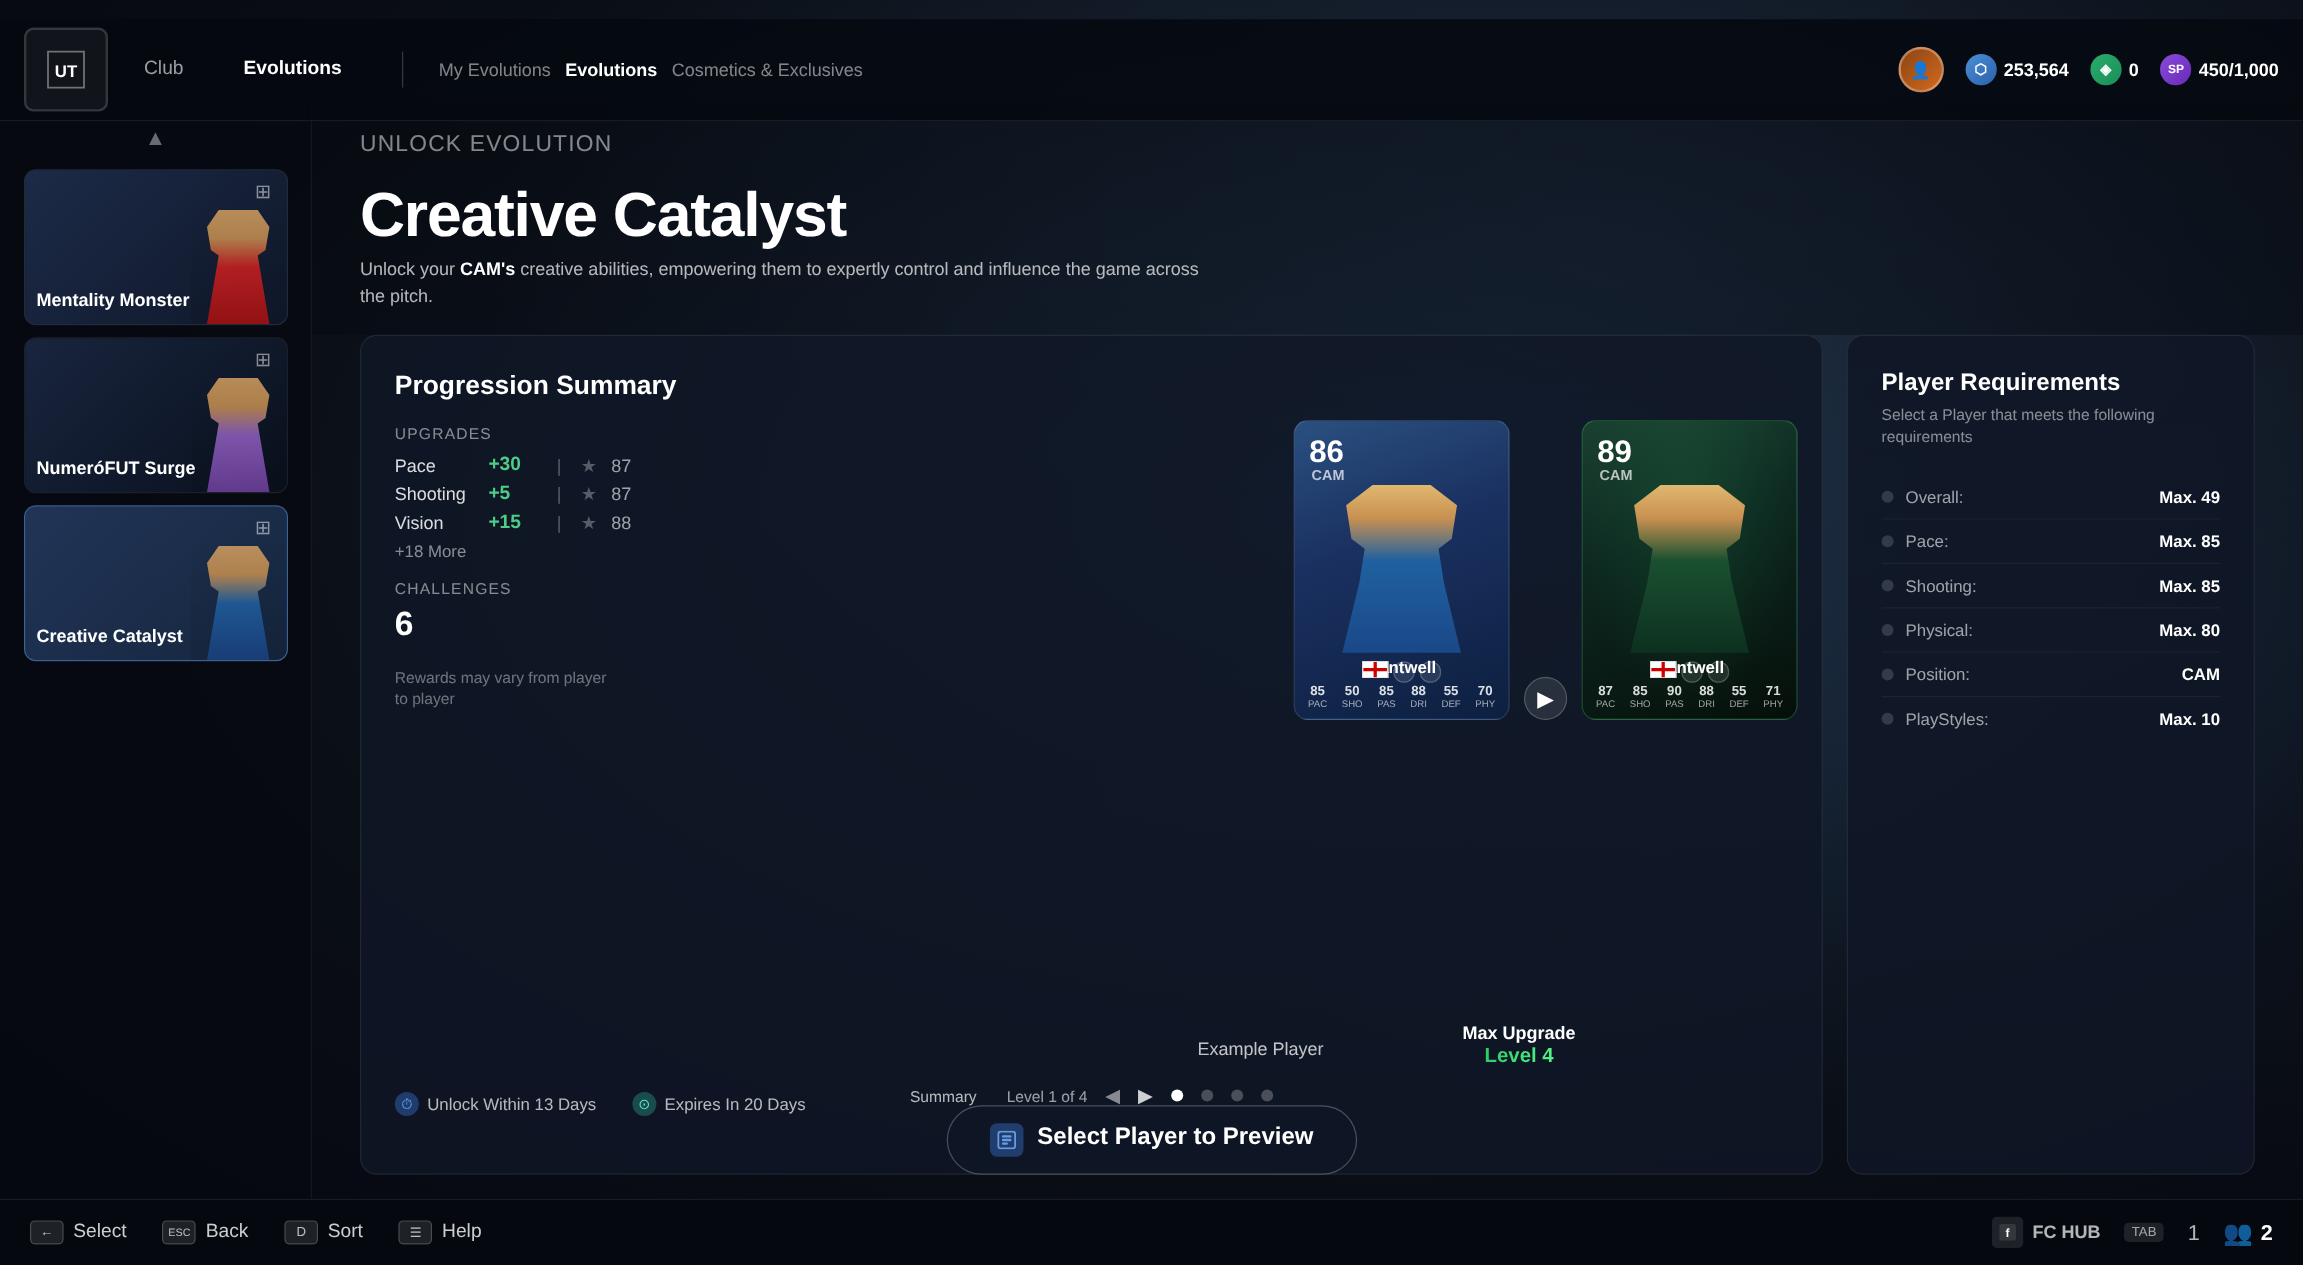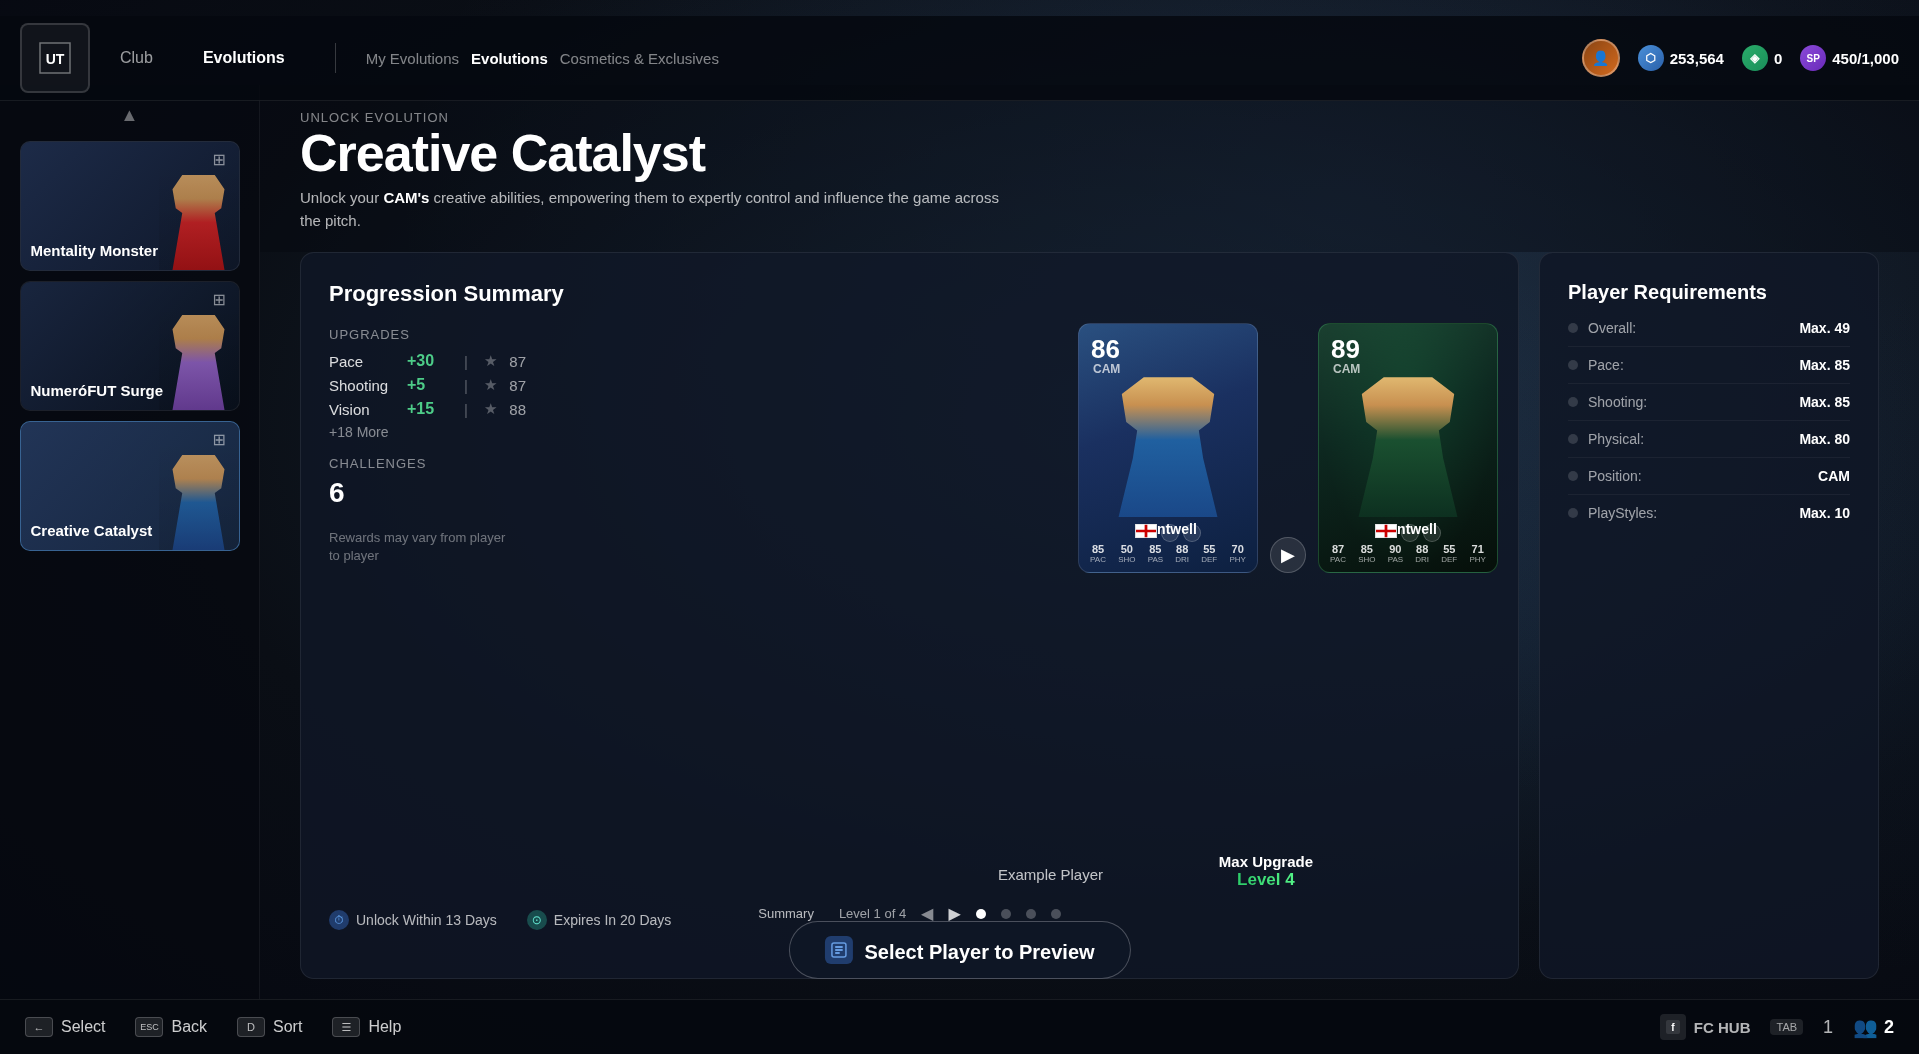--- a/index.html
+++ b/index.html
@@ -179,23 +179,23 @@
       background: rgba(5,8,15,0.4);
     }
     .content-title {
       font-size: 52px; font-weight: 900;
       color: white;
       letter-spacing: -1px;
       line-height: 1.1;
       margin-bottom: 5px;
     }
     .unlock-label {
-      font-size: 13px; color: rgba(255,255,255,0.5);
+      font-size: 19px; color: rgba(255,255,255,0.5);
       text-transform: uppercase; letter-spacing: 1px;
-      margin-bottom: 0;
+      margin-bottom: 20px;
     }
     .content-desc {
       font-size: 15px; color: rgba(255,255,255,0.7);
       max-width: 700px;
       line-height: 1.5;
     }
     .content-desc strong { color: white; }
 
     
     .panels-row {
@@ -455,21 +455,21 @@
     }
 
     
     .select-player-btn {
       position: absolute;
       bottom: 75px; left: 50%; transform: translateX(-50%);
       background: rgba(15,22,38,0.95);
       border: 1.5px solid rgba(255,255,255,0.25);
       border-radius: 30px;
       padding: 14px 35px;
-      display: flex; align-items: flex-end; gap: 12px;
+      display: flex; align-items: flex-start; gap: 12px;
       cursor: pointer;
       z-index: 20;
       white-space: nowrap;
     }
     .select-btn-icon {
       width: 28px; height: 28px;
       background: rgba(60,120,220,0.4);
       border-radius: 6px;
       display: flex; align-items: center; justify-content: center;
       font-size: 14px;
@@ -731,20 +731,21 @@
         <div style="font-size:16px;color:rgba(255,255,255,0.8);">▶</div>
         <div class="level-dot active"></div>
         <div class="level-dot"></div>
         <div class="level-dot"></div>
         <div class="level-dot"></div>
       </div>
     </div>
 
     <div class="requirements-panel">
       <div class="req-title">Player Requirements</div>
+      <div class="req-subtitle">Select a Player that meets the following requirements</div>
 
       <div class="req-row">
         <div class="req-dot"></div>
         <span class="req-key">Overall:</span>
         <span class="req-val">Max. 49</span>
       </div>
       <div class="req-row">
         <div class="req-dot"></div>
         <span class="req-key">Pace:</span>
         <span class="req-val">Max. 85</span>

